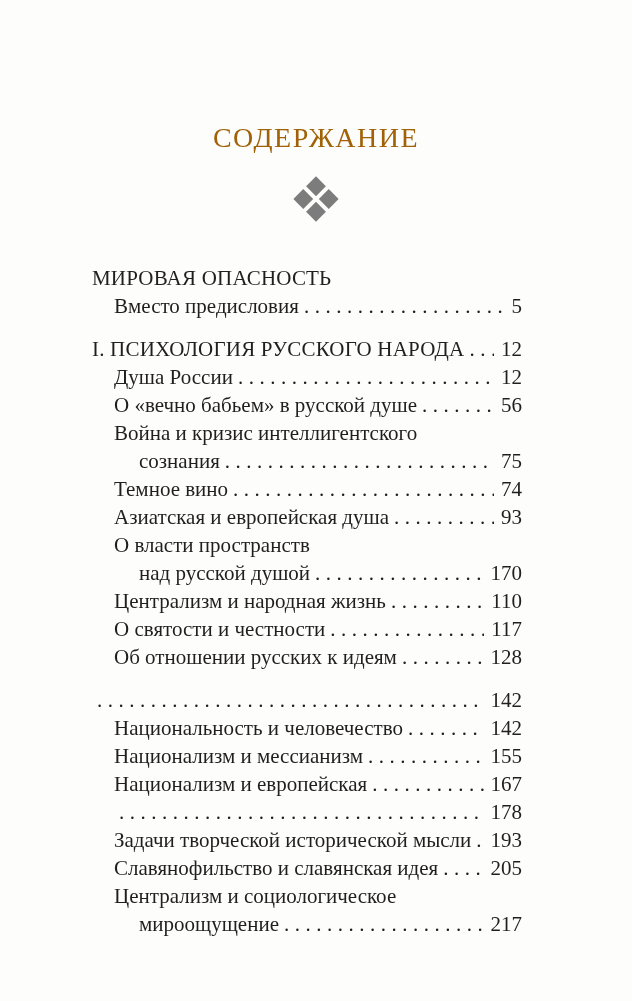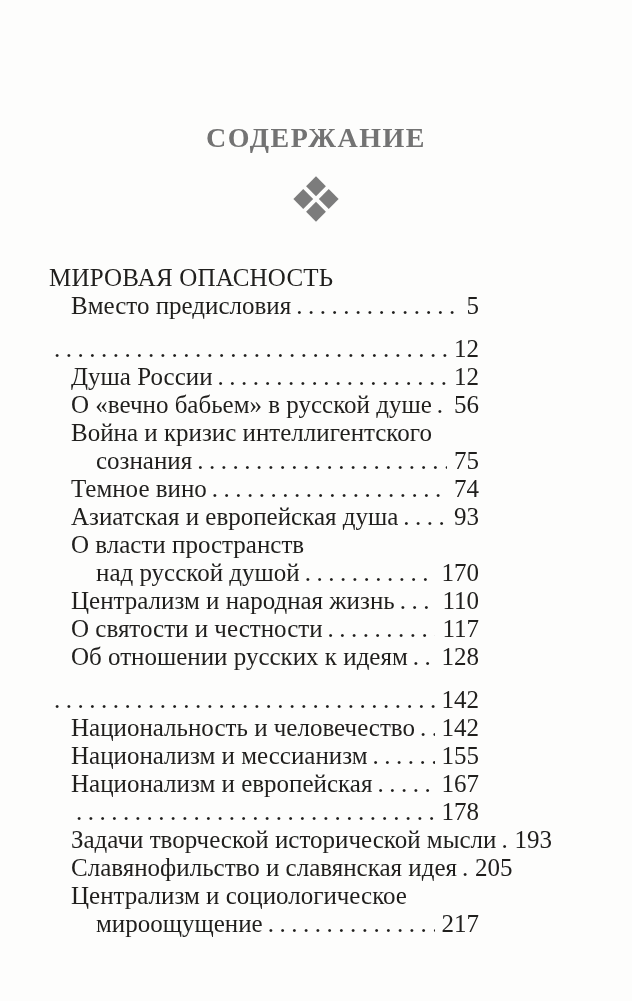--- a/index.html
+++ b/index.html
@@ -11,41 +11,41 @@
     background: #fdfdfc;
     color: #201f1d;
     font-family: "Liberation Serif", serif;
     overflow: hidden;
   }
   .title {
     margin: 0;
     padding-top: 123px;
     text-align: center;
     font-size: 28px;
-    font-weight: bold;
+    font-weight: normal;
     letter-spacing: 1.5px;
-    color: #737373;
+    color: #a16207;
     line-height: 1.1;
   }
   .ornament {
     width: 32px;
     height: 32px;
     margin: 29px auto 0;
     display: grid;
     grid-template-columns: 14px 14px;
     grid-template-rows: 14px 14px;
     gap: 4px;
     transform: rotate(45deg);
   }
   .ornament .diamond { background: #7c7c7c; }
 
   .toc {
-    margin: 49px 0 0 49px;
+    margin: 49px 0 0 92px;
     width: 430px;
-    font-size: 25px;
+    font-size: 21px;
   }
   .section + .section { margin-top: 15px; }
   .row {
     display: flex;
     align-items: baseline;
     line-height: 28px;
     white-space: nowrap;
   }
   .row .t { flex: 0 1 auto; }
   .dots {
@@ -85,20 +85,21 @@
       </div>
       <div class="row entry-row">
         <span class="t">Вместо предисловия</span>
         <span class="dots"></span>
         <span class="pg">5</span>
       </div>
     </div>
 
     <div class="section">
       <div class="row heading-row">
+        <span class="t">I. ПСИХОЛОГИЯ РУССКОГО НАРОДА</span>
         <span class="dots"></span>
         <span class="pg">12</span>
       </div>
 
       <div class="row entry-row">
         <span class="t">Душа России</span>
         <span class="dots"></span>
         <span class="pg">12</span>
       </div>
       <div class="row entry-row">

